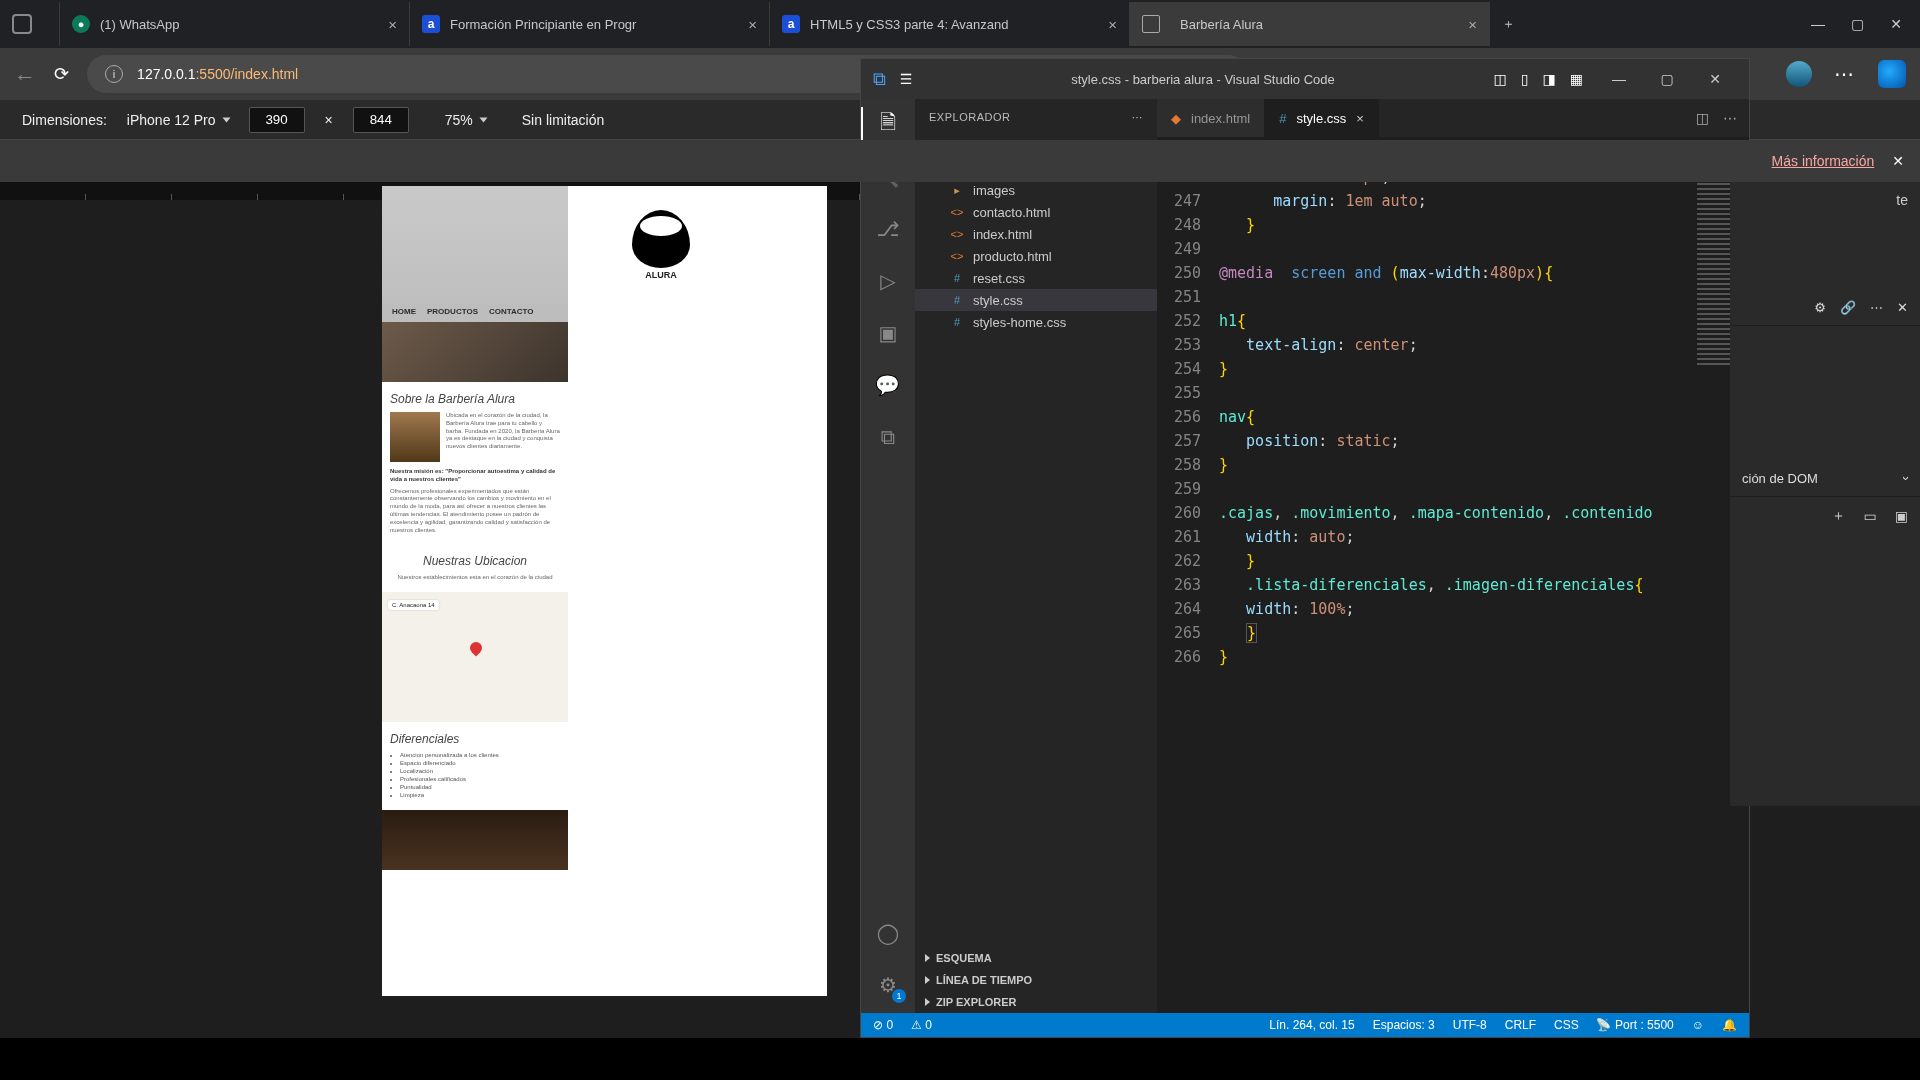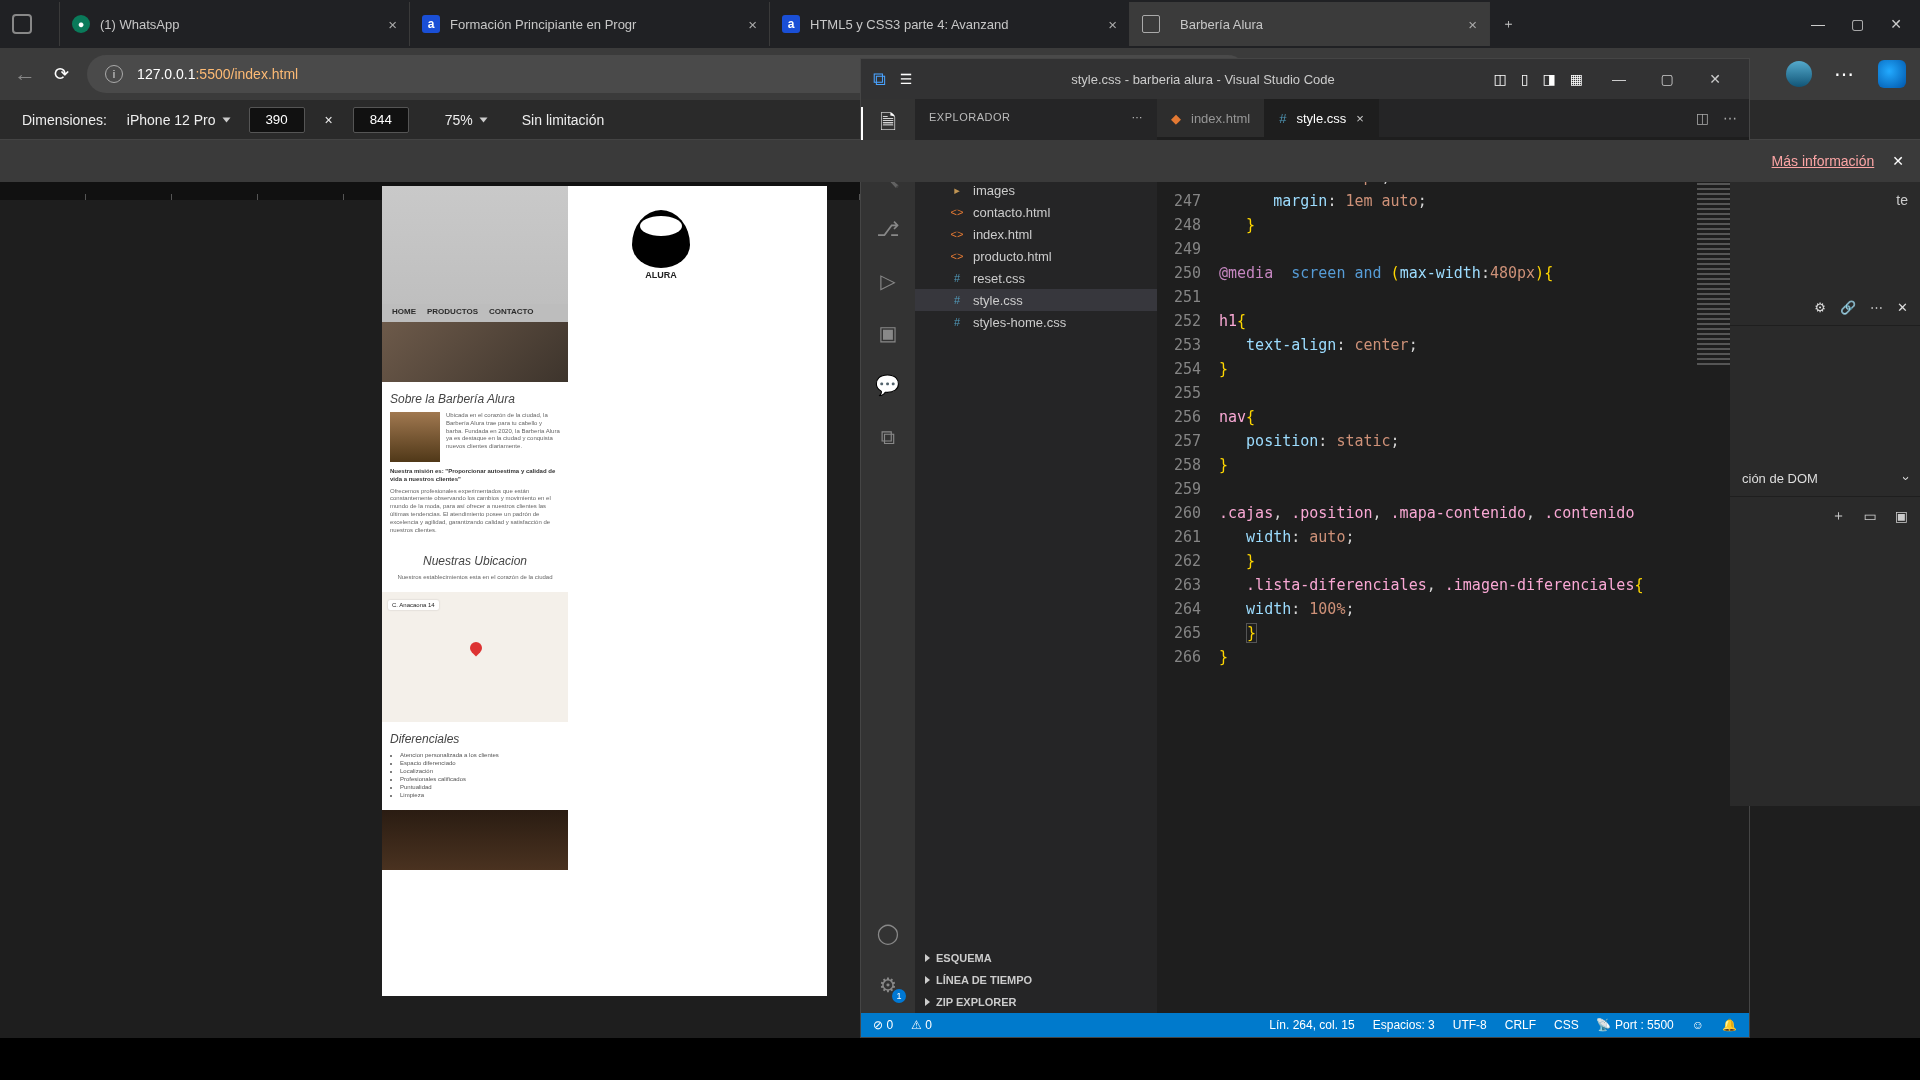--- a/index.html
+++ b/index.html
@@ -65,21 +65,21 @@
 .vsc-crumb { height:26px; padding:0 16px; display:flex;align-items:center; gap:8px; color:#a0a0a0; font-size:12px; background:#1e1e1e;}
 .vsc-crumb .sym { color:#888;}
 .vsc-code { flex:1; display:flex; font-family:Consolas,monospace; font-size:15px; position:relative; overflow:hidden;}
 .vsc-gutter { width:62px; text-align:right; color:#858585; padding-right:18px; line-height:24px; padding-top:2px;}
 .vsc-lines { flex:1; line-height:24px; white-space:pre; padding-top:2px;}
 .tk-prop { color:#9cdcfe;}
 .tk-val { color:#ce9178;}
 .tk-punct { color:#d4d4d4;}
 .tk-kw { color:#c586c0;}
 .tk-func { color:#569cd6;}
-.tk-sel { color:#f9a8d4;}
+.tk-sel { color:#5eead4;}
 .tk-paren { color:#ffd700;}
 .vsc-minimap { width:54px; background:#1e1e1e; display:flex; flex-direction:column; gap:1px; padding:4px 2px;}
 .vsc-minimap i { display:block; height:2px; background:#555; margin:1px 0;}
 .vsc-status { height:24px; background:#007acc; display:flex;align-items:center; padding:0 12px; gap:18px; font-size:12px;}
 .vsc-status .sep { margin-left:auto;}
 .edge-devtools-side { position:absolute; right:0; top:0; width:190px; height:898px; background:#2a2a2a; display:flex;flex-direction:column;}
 .edt-row { padding:10px 12px; display:flex; gap:14px; color:#ccc; align-items:center;}
 .edt-head { font-size:13px; color:#ddd; border-bottom:1px solid #1e1e1e;}
 .chev { display:inline-block; width:0;height:0;border-left:5px solid #ccc;border-top:4px solid transparent;border-bottom:4px solid transparent;}
 .chev.down { transform:rotate(90deg);}
@@ -386,21 +386,21 @@
 <span class="tk-kw">@media</span>  <span class="tk-func">screen</span> <span class="tk-func">and</span> <span class="tk-paren">(</span><span class="tk-prop">max-width</span><span class="tk-punct">:</span><span class="tk-val">480px</span><span class="tk-paren">)</span><span class="tk-paren">{</span>
 
 <span class="tk-sel">h1</span><span class="tk-paren">{</span>
    <span class="tk-prop">text-align</span><span class="tk-punct">: </span><span class="tk-val">center</span><span class="tk-punct">;</span>
 <span class="tk-paren">}</span>
 
 <span class="tk-sel">nav</span><span class="tk-paren">{</span>
    <span class="tk-prop">position</span><span class="tk-punct">: </span><span class="tk-val">static</span><span class="tk-punct">;</span>
 <span class="tk-paren">}</span>
 
-<span class="tk-sel">.cajas</span><span class="tk-punct">, </span><span class="tk-sel">.position</span><span class="tk-punct">, </span><span class="tk-sel">.mapa-contenido</span><span class="tk-punct">, </span><span class="tk-sel">.contenido</span>
+<span class="tk-sel">.cajas</span><span class="tk-punct">, </span><span class="tk-sel">.movimiento</span><span class="tk-punct">, </span><span class="tk-sel">.mapa-contenido</span><span class="tk-punct">, </span><span class="tk-sel">.contenido</span>
    <span class="tk-prop">width</span><span class="tk-punct">: </span><span class="tk-val">auto</span><span class="tk-punct">;</span>
    <span class="tk-paren">}</span>
    <span class="tk-sel">.lista-diferenciales</span><span class="tk-punct">, </span><span class="tk-sel">.imagen-diferenciales</span><span class="tk-paren">{</span>
    <span class="tk-prop">width</span><span class="tk-punct">: </span><span class="tk-val">100%</span><span class="tk-punct">;</span>
    <span class="tk-paren" style="border:1px solid #555">}</span>
 <span class="tk-paren">}</span>
 </div>
           <div class="vsc-minimap">
               <i></i>
               <i></i>

